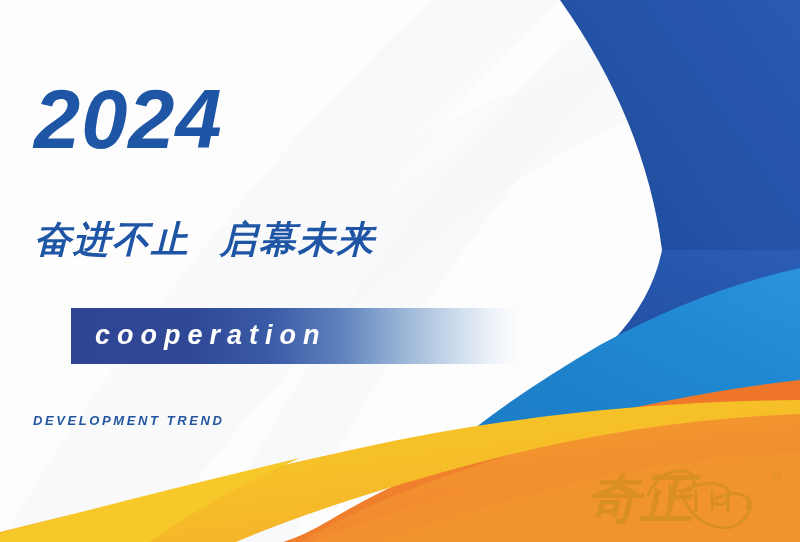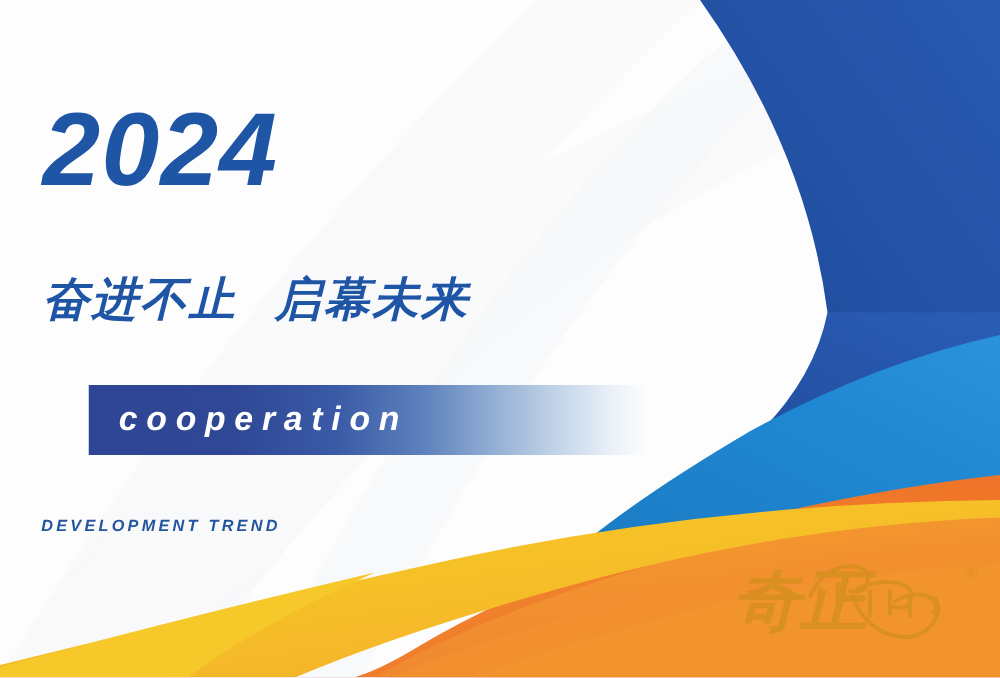--- a/index.html
+++ b/index.html
@@ -99,21 +99,21 @@
     font-weight: 700;
     letter-spacing: 2.6px;
     color: #23569f;
     font-family: "Liberation Sans", "DejaVu Sans", sans-serif;
   }
 
   
   #watermark {
     position: absolute;
     left: 586px;
-    top: 437px;
+    top: 455px;
     width: 206px;
     height: 76px;
   }
   #watermark svg { display: block; }
   .wm-cn {
     font-family: "DejaVu Sans", "Liberation Sans", sans-serif;
     font-weight: 700;
     font-size: 54px;
     fill: #d98f20;
     opacity: 0.92;

